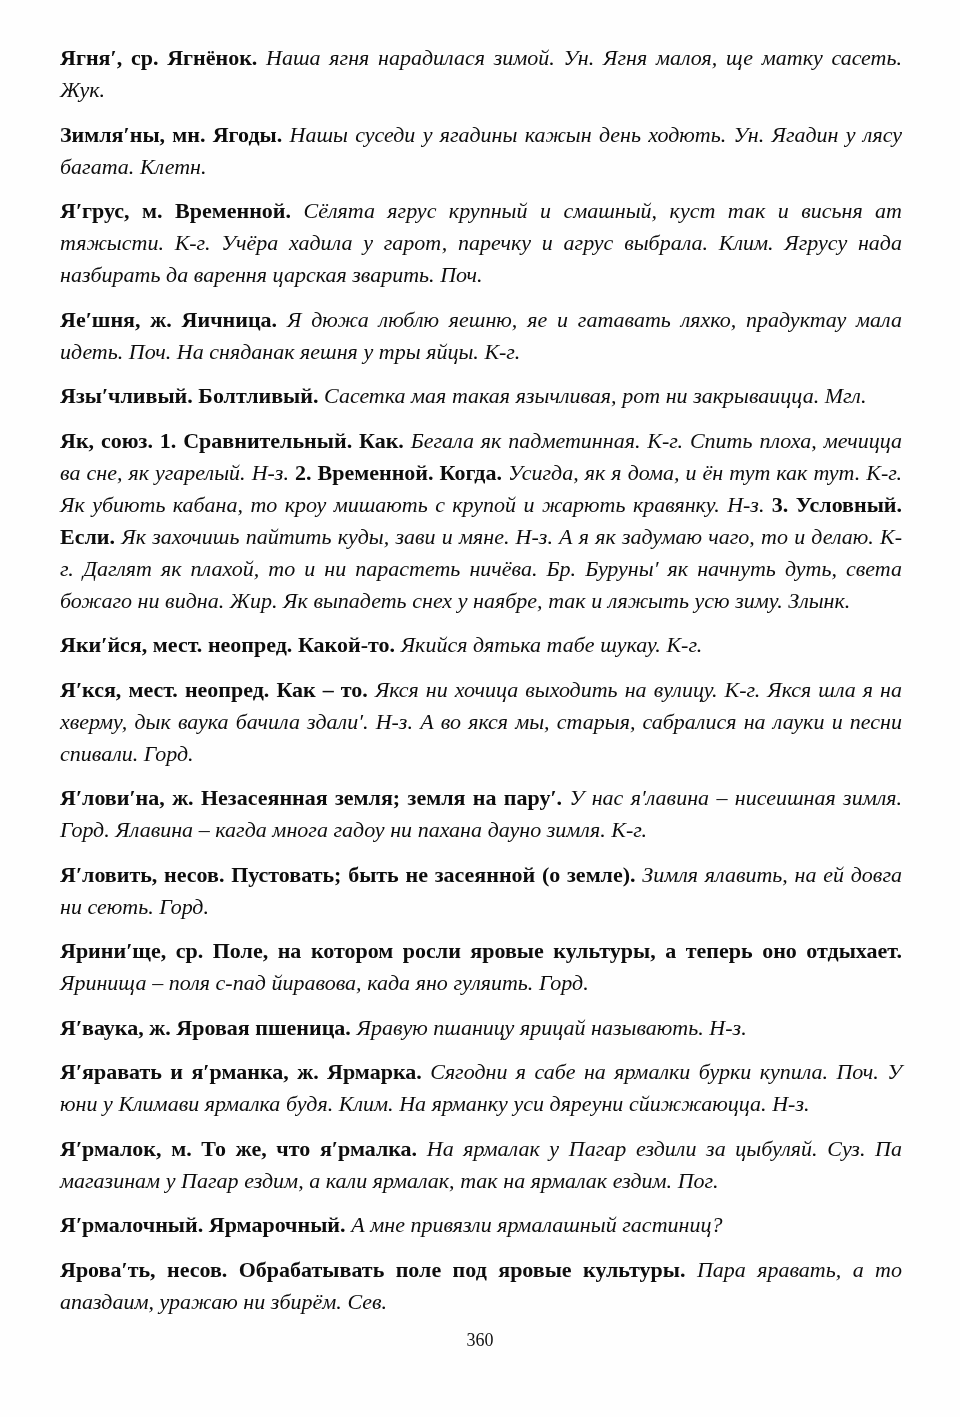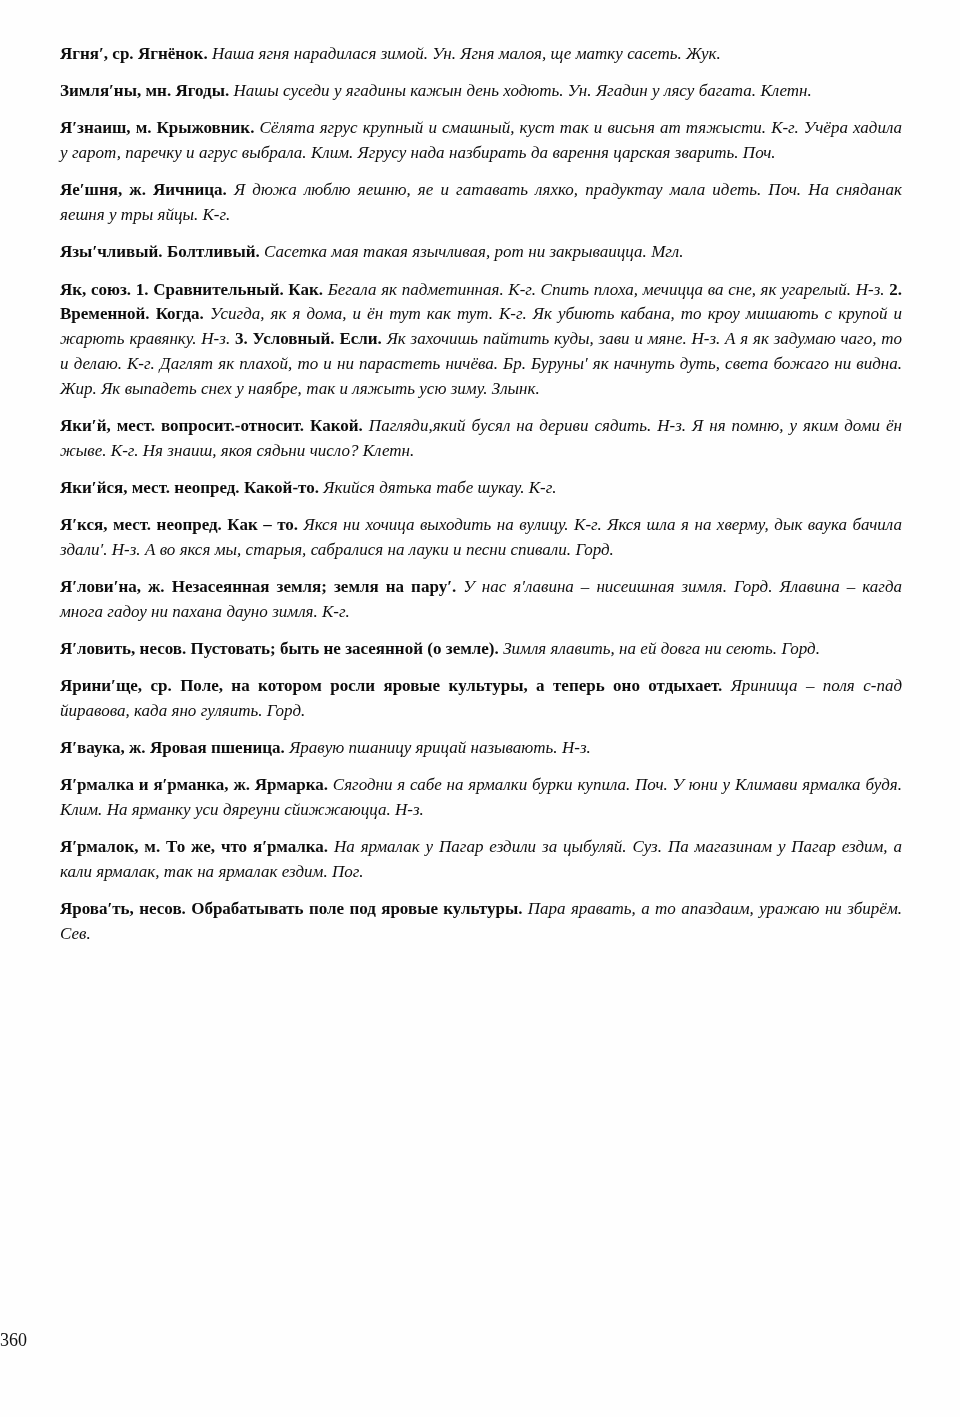--- a/index.html
+++ b/index.html
@@ -25,83 +25,84 @@
     box-sizing: border-box;
   }
   .content {
     position: absolute;
     left: 60px;
     top: 42px;
     width: 842px;
   }
   .entry {
     margin: 0 0 12.5px 0;
-    font-size: 17px;
+    font-size: 22px;
     line-height: 1.455;
     text-align: justify;
     text-justify: inter-word;
     hyphens: manual;
     word-spacing: 0.1px;
   }
   .entry:last-of-type { margin-bottom: 14px; }
   .hw {
     font-weight: bold;
     font-style: normal;
   }
   .ex {
     font-style: italic;
     font-weight: normal;
   }
   .pg {
     position: absolute;
     left: 0;
     top: 1330px;
     width: 960px;
+    text-align: center;
     font-size: 18px;
     font-family: "Liberation Serif", "DejaVu Serif", serif;
     color: #111;
   }
 </style>
 </head>
 <body>
 
 <div class="page">
   <div class="content">
 
     <p class="entry"><span class="hw">Ягня′, ср.  Ягнёнок.</span> <span class="ex">Наша ягня нарадилася зимой. Ун. Ягня малоя, ще матку сасеть. Жук.</span></p>
 
     <p class="entry"><span class="hw">Зимля′ны, мн. Ягоды.</span> <span class="ex">Нашы суседи у ягадины кажын день ходють. Ун. Ягадин у лясу багата. Клетн.</span></p>
 
-    <p class="entry"><span class="hw">Я′знаиш, м. Крыжовник.</span> <span class="ex">Сёлята ягрус крупный и смашный, куст так и висьня ат тяжысти. К-г. Учёра хадила у гарот, паречку и агрус выбрала. Клим. Ягрусу нада назбирать да варення царская зварить. Поч.</span></p>
+    <p class="entry"><span class="hw">Я′грус, м. Временной.</span> <span class="ex">Сёлята ягрус крупный и смашный, куст так и висьня ат тяжысти. К-г. Учёра хадила у гарот, паречку и агрус выбрала. Клим. Ягрусу нада назбирать да варення царская зварить. Поч.</span></p>
 
     <p class="entry"><span class="hw">Яе′шня, ж. Яичница.</span> <span class="ex">Я дюжа люблю яешню, яе и гатавать ляхко, прадуктау мала идеть. Поч. На сняданак яешня у тры яйцы. К-г.</span></p>
 
     <p class="entry"><span class="hw">Язы′чливый. Болтливый.</span> <span class="ex">Сасетка мая такая язычливая, рот ни закрываицца. Мгл.</span></p>
 
     <p class="entry"><span class="hw">Як, союз. 1. Сравнительный. Как.</span> <span class="ex">Бегала як падметинная. К-г. Спить плоха, мечицца ва сне, як угарелый. Н-з.</span> <span class="hw">2. Временной. Когда.</span> <span class="ex">Усигда, як я дома, и ён тут как тут. К-г. Як убиють кабана, то кроу мишають с крупой и жарють кравянку. Н-з.</span> <span class="hw">3. Условный. Если.</span> <span class="ex">Як захочишь пайтить куды, зави  и мяне. Н-з. А я як задумаю чаго, то и делаю.  К-г. Даглят як плахой, то и ни парастеть ничёва. Бр. Буруны′ як начнуть дуть, света божаго ни видна. Жир. Як выпадеть снех у наябре, так и ляжыть усю зиму. Злынк.</span></p>
 
-    <p class="entry"><span class="hw">Яки′й, мест. вопросит.-относит. Какой.</span> <span class="ex">Пагляди,який бусял на дериви сядить. Н-з. Я ня помню, у яким доми ён жыве. К-г. Ня знаиш, якоя сядьни число? Клетн.</span></p>
 
     <p class="entry"><span class="hw">Яки′йся, мест. неопред. Какой-то.</span> <span class="ex">Якийся дятька табе шукау. К-г.</span></p>
 
     <p class="entry"><span class="hw">Я′кся, мест. неопред. Как – то.</span> <span class="ex">Якся ни хочица выходить на вулицу. К-г. Якся шла я на хверму, дык ваука бачила здали′. Н-з. А во якся мы, старыя, сабралися на лауки и песни спивали. Горд.</span></p>
 
     <p class="entry"><span class="hw">Я′лови′на, ж. Незасеянная земля; земля на пару′.</span> <span class="ex">У нас я′лавина – нисеишная зимля. Горд. Ялавина – кагда многа гадоу ни пахана дауно зимля. К-г.</span></p>
 
     <p class="entry"><span class="hw">Я′ловить, несов. Пустовать; быть не засеянной (о земле).</span> <span class="ex">Зимля ялавить, на ей довга ни сеють. Горд.</span></p>
 
 
     <p class="entry"><span class="hw">Ярини′ще, ср. Поле, на котором росли яровые культуры, а теперь оно отдыхает.</span> <span class="ex">Яринища – поля с-пад  йиравова, када яно гуляить. Горд.</span></p>
 
     <p class="entry"><span class="hw">Я′ваука, ж. Яровая пшеница.</span> <span class="ex">Яравую пшаницу ярицай называють. Н-з.</span></p>
 
-    <p class="entry"><span class="hw">Я′рмалка и я′рманка, ж. Ярмарка.</span> <span class="ex">Сягодни я сабе на ярмалки бурки купила. Поч. У юни у Климави ярмалка будя. Клим. На ярманку уси дяреуни сйижжаюцца. Н-з.</span></p>
+    <p class="entry"><span class="hw">Я′яравать и я′рманка, ж. Ярмарка.</span> <span class="ex">Сягодни я сабе на ярмалки бурки купила. Поч. У юни у Климави ярмалка будя. Клим. На ярманку уси дяреуни сйижжаюцца. Н-з.</span></p>
 
     <p class="entry"><span class="hw">Я′рмалок, м. То же, что я′рмалка.</span> <span class="ex">На ярмалак у Пагар ездили за цыбуляй. Суз. Па магазинам у Пагар ездим, а кали ярмалак, так на ярмалак  ездим. Пог.</span></p>
 
+    <p class="entry"><span class="hw">Я′рмалочный. Ярмарочный.</span> <span class="ex">А мне привязли ярмалашный гастиниц?</span></p>
 
 
     <p class="entry"><span class="hw">Ярова′ть, несов. Обрабатывать поле под яровые культуры.</span> <span class="ex">Пара яравать, а то апаздаим, уражаю ни збирём. Сев.</span></p>
 
   </div>
 
   <div class="pg">360</div>
 </div>
 
 </body></html>

